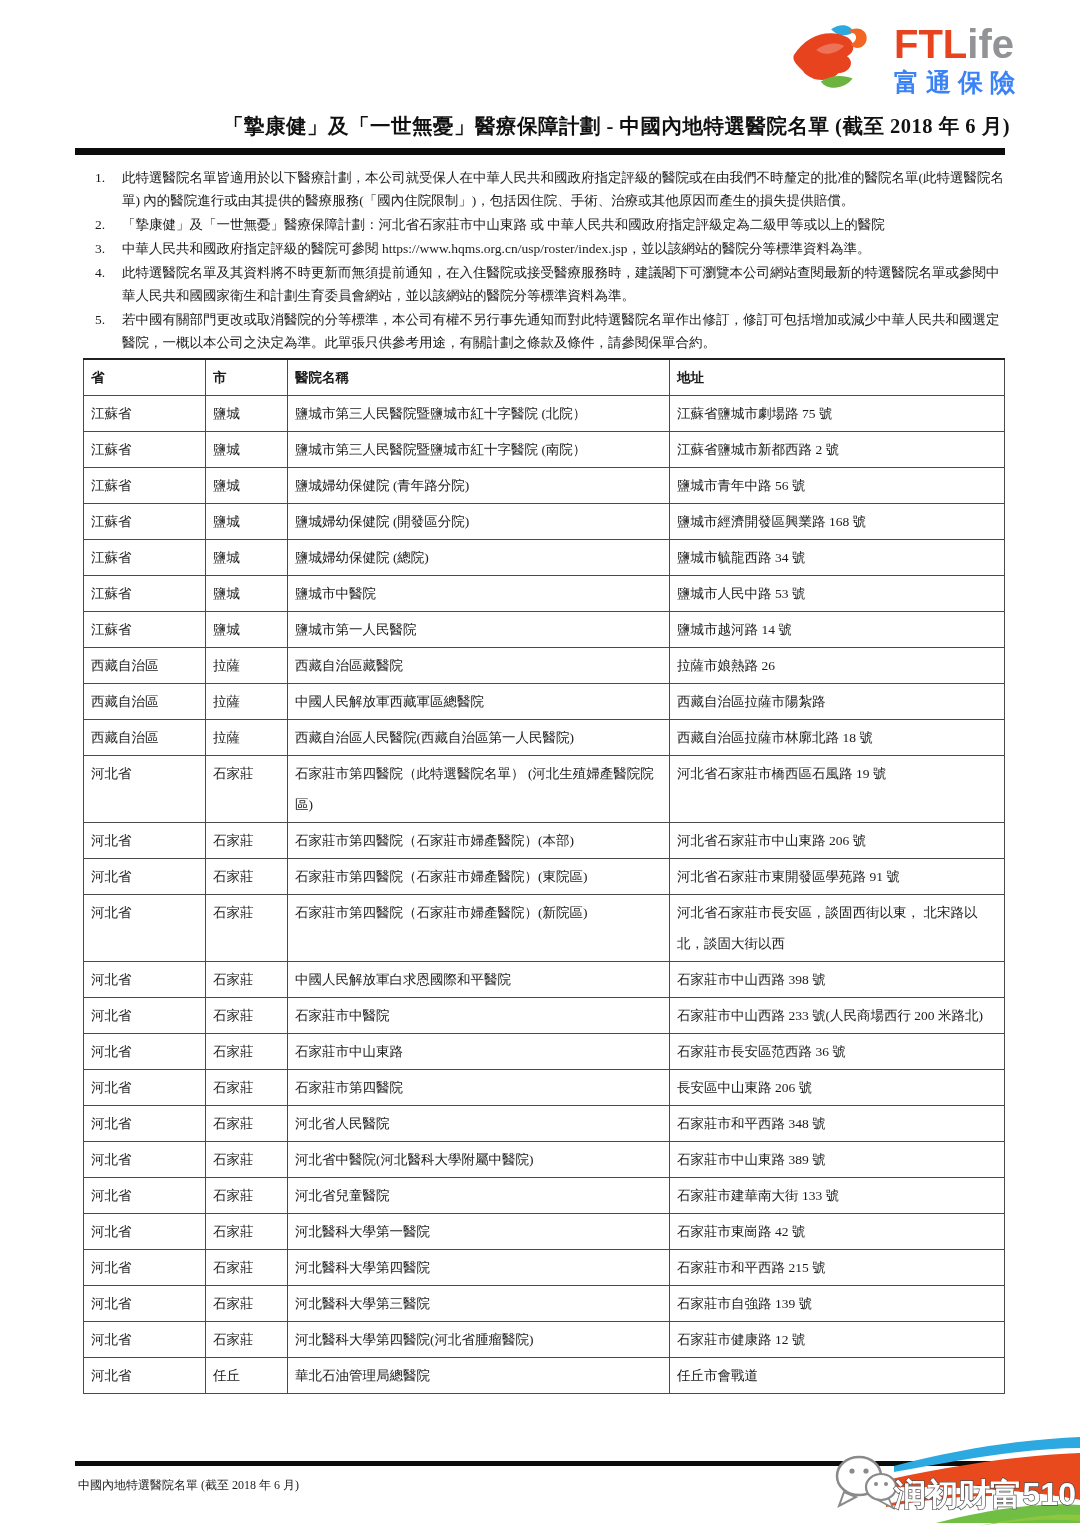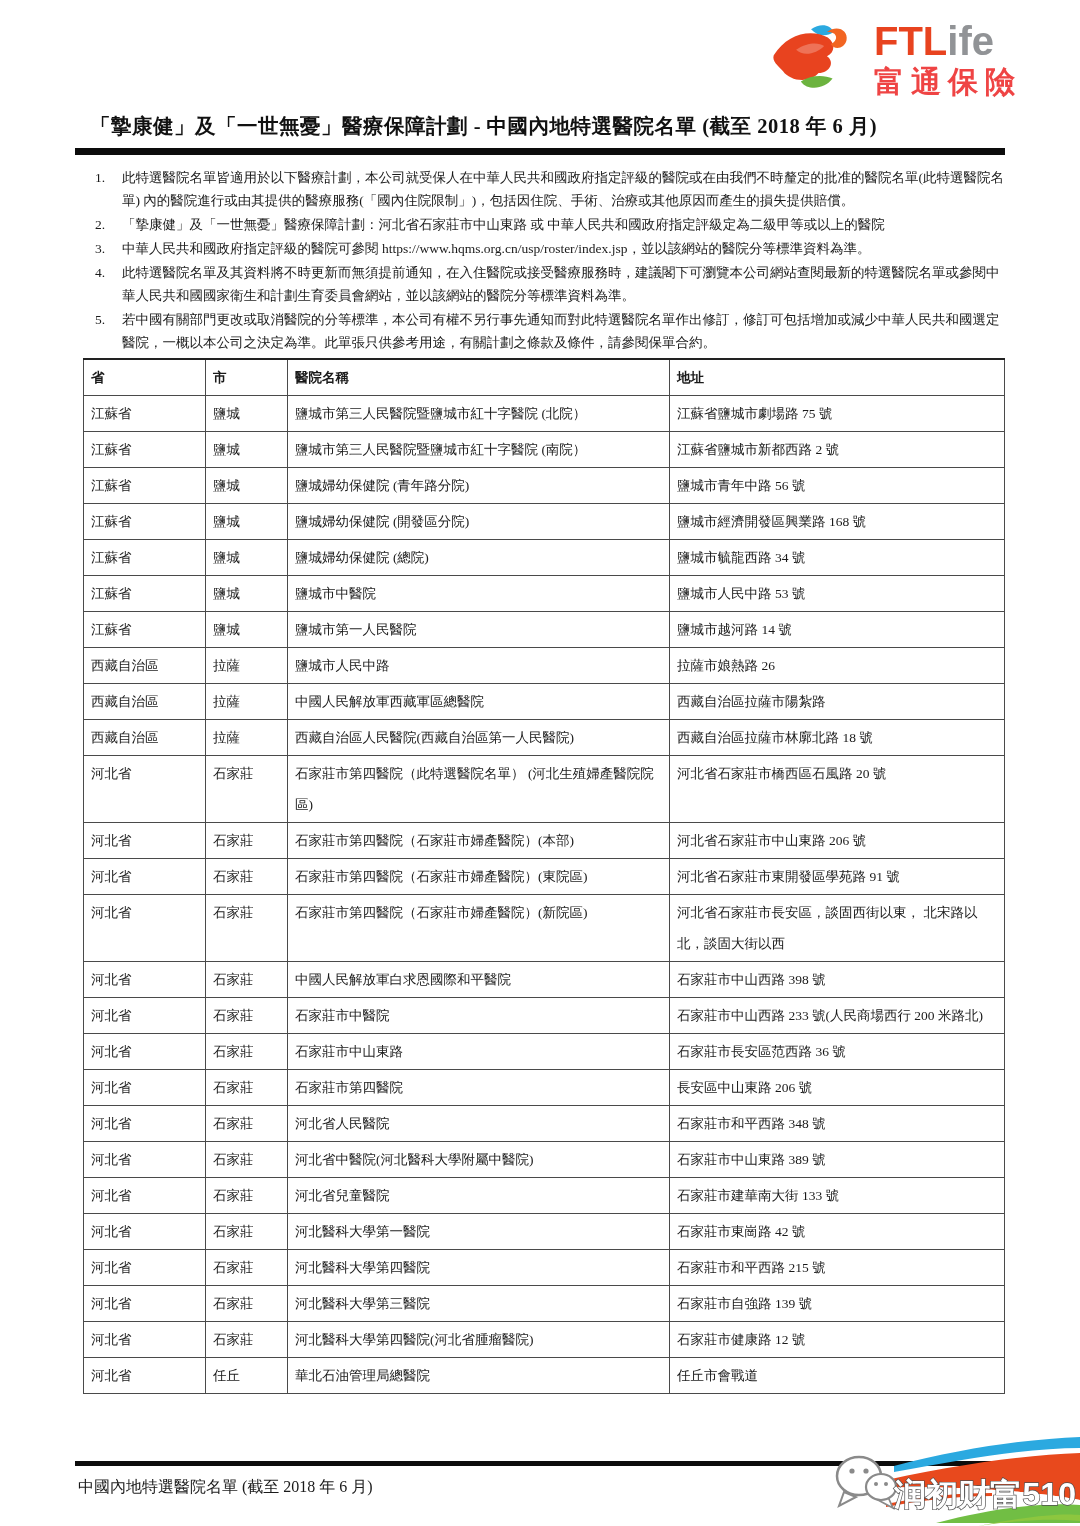--- a/index.html
+++ b/index.html
@@ -8,40 +8,40 @@
     position:relative; width:1080px; height:1526px; background:#ffffff;
     font-family:"Liberation Serif","DejaVu Serif",serif; color:#1a1a1a; overflow:hidden;
   }
   
   .logo-row { position:absolute; top:20px; right:58px; display:flex; align-items:center; gap:20px; }
   .logo-bird { width:84px; height:78px; }
   .logo-text { display:flex; flex-direction:column; line-height:1; }
   .logo-en { font-family:"Liberation Sans","DejaVu Sans",sans-serif; font-weight:bold; font-size:40px; letter-spacing:0px; }
   .logo-en .ftl { color:#e8431f; }
   .logo-en .ife { color:#919396; font-weight:600; }
-  .logo-zh { font-family:"Liberation Sans","DejaVu Sans",sans-serif; font-weight:bold; color:#ef4444; font-size:30px; letter-spacing:7px; margin-top:6px; }
-  
-  .title { position:absolute; top:112px; left:90px; width:920px; font-size:20.5px; font-weight:600; color:#111; letter-spacing:0.5px; }
+  .logo-zh { font-family:"Liberation Sans","DejaVu Sans",sans-serif; font-weight:bold; color:#3b82f6; font-size:25px; letter-spacing:7px; margin-top:6px; }
+  
+  .title { position:absolute; top:112px; left:90px; width:920px; font-size:20.5px; font-weight:600; color:#111; letter-spacing:0.5px;text-align:right; }
   .rule2-top { position:absolute; top:148px; left:75px; width:930px; height:4px; border-top:4px solid #0c0c0c; border-bottom:3px solid #0c0c0c; }
   
   .notes { position:absolute; top:166px; left:95px; width:910px; font-size:13.5px; line-height:23px; }
   .note-row { display:flex; margin-bottom:1px; }
   .note-num { width:27px; flex:0 0 27px; }
   .note-text { flex:1; }
   
   .tbl-wrap { position:absolute; top:358px; left:83px; width:921px; }
   table.hosp { border-collapse:collapse; width:100%; table-layout:fixed; font-size:13.5px; }
   table.hosp th, table.hosp td {
     border:1.6px solid #4a4a4a; vertical-align:top; text-align:left;
     padding:2px 7px 2px 7px; line-height:31px; overflow:hidden;
   }
   table.hosp th { font-weight:bold; border-top:2.5px solid #222; }
   
   .rule2-bottom { position:absolute; top:1461px; left:75px; width:930px; height:3px; border-top:3px solid #0c0c0c; border-bottom:2px solid #0c0c0c; }
-  .footer-text { position:absolute; top:1477px; left:78px; font-size:16px; color:#1a1a1a; }
+  .footer-text { position:absolute; top:1477px; left:78px; font-size:12px; color:#1a1a1a; }
   
   .watermark { position:absolute; right:0; bottom:0; width:252px; height:100px; z-index:5; }
 </style>
 </head>
 <body>
 
 <div class="page">
 
   <div class="logo-row">
     <svg class="logo-bird" viewBox="0 0 90 80" aria-hidden="true">
@@ -138,40 +138,40 @@
           </tr>
           <tr>
             <td>江蘇省</td>
             <td>鹽城</td>
             <td>鹽城市第一人民醫院</td>
             <td>鹽城市越河路 14 號</td>
           </tr>
           <tr>
             <td>西藏自治區</td>
             <td>拉薩</td>
-            <td>鹽城市人民中路</td>
+            <td>西藏自治區藏醫院</td>
             <td>拉薩市娘熱路 26</td>
           </tr>
           <tr>
             <td>西藏自治區</td>
             <td>拉薩</td>
             <td>中國人民解放軍西藏軍區總醫院</td>
             <td>西藏自治區拉薩市陽紮路</td>
           </tr>
           <tr>
             <td>西藏自治區</td>
             <td>拉薩</td>
             <td>西藏自治區人民醫院(西藏自治區第一人民醫院)</td>
             <td>西藏自治區拉薩市林廓北路 18 號</td>
           </tr>
           <tr>
             <td>河北省</td>
             <td>石家莊</td>
             <td>石家莊市第四醫院（此特選醫院名單）  (河北生殖婦產醫院院區)</td>
-            <td>河北省石家莊市橋西區石風路 20 號</td>
+            <td>河北省石家莊市橋西區石風路 19 號</td>
           </tr>
           <tr>
             <td>河北省</td>
             <td>石家莊</td>
             <td>石家莊市第四醫院（石家莊市婦產醫院）(本部)</td>
             <td>河北省石家莊市中山東路 206 號</td>
           </tr>
           <tr>
             <td>河北省</td>
             <td>石家莊</td>

